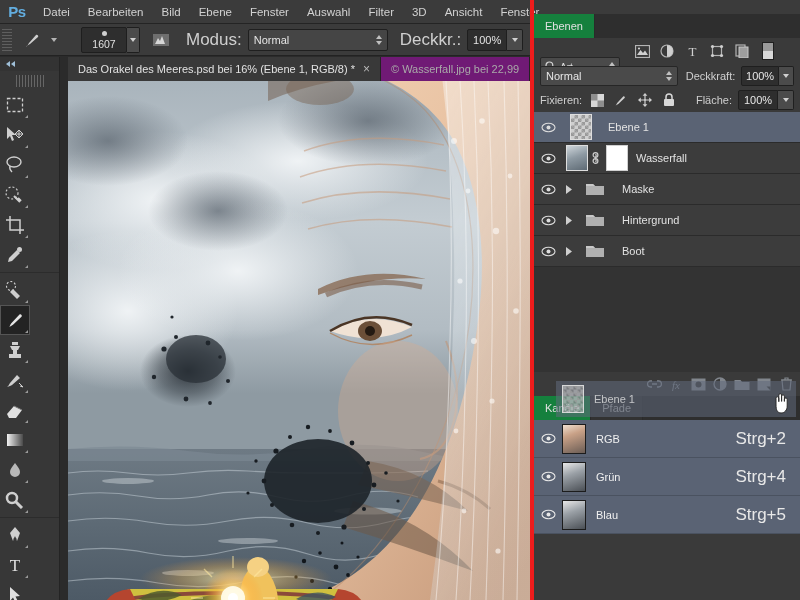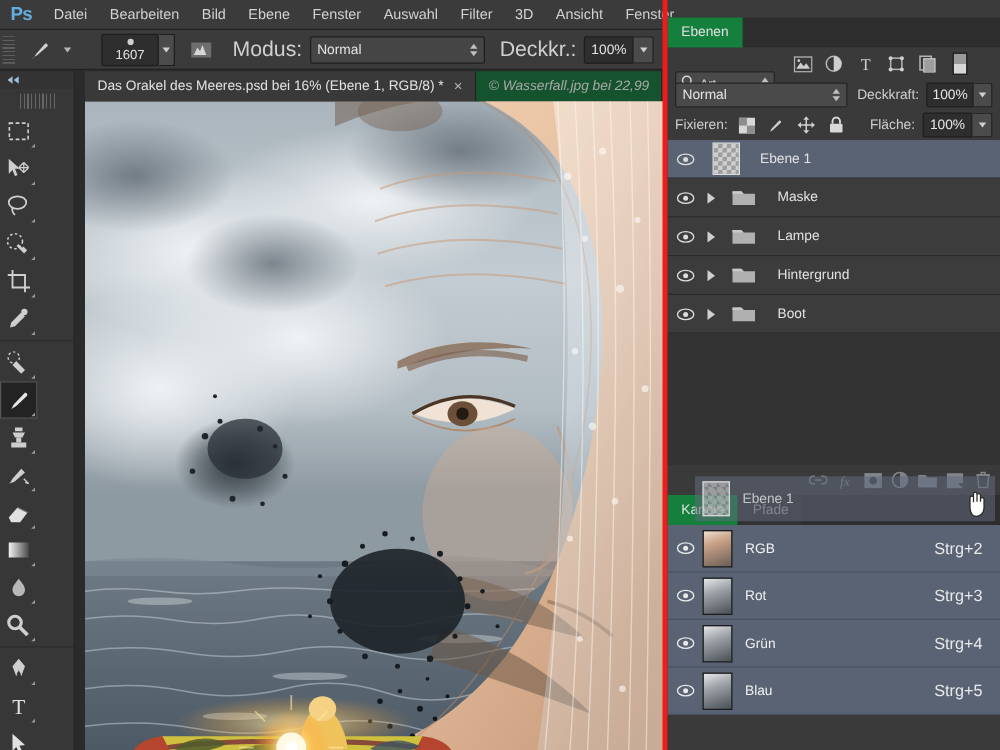--- a/index.html
+++ b/index.html
@@ -80,21 +80,21 @@
 
   
   .tabbar {
     position: absolute; left: 68px; top: 57px; width: 732px; height: 24px;
     background: #292929; display: flex; align-items: flex-end;
   }
   .doc-tab {
     height: 24px; display:flex; align-items:center; padding: 0 10px; font-size: 11px;
     background: #393939; color: #e2e2e2; border-right: 1px solid #232323; white-space: nowrap;
   }
-  .doc-tab.inactive { background: #14532d; color: #a9a9a9; font-style: italic; }
+  .doc-tab.inactive { background: #701a75; color: #a9a9a9; }
   .tab-close { margin-left: 8px; color: #b9b9b9; font-size: 12px; line-height: 1; }
 
   
   .toolbar {
     position: absolute; left: 0; top: 57px; width: 60px; height: 543px;
     background: #373737; border-right: 1px solid #242424;
   }
   .tb-collapse { height: 14px; display:flex; align-items:center; padding-left:5px; background:#333; }
   .tb-grip { height: 12px; margin: 4px auto 3px auto; width: 28px;
     background: repeating-linear-gradient(to right, #7a7a7a 0 1px, transparent 1px 3px); opacity:.7;}
@@ -182,21 +182,21 @@
       linear-gradient(45deg, rgba(150,150,150,.6) 25%, transparent 25%, transparent 75%, rgba(150,150,150,.6) 75%),
       linear-gradient(45deg, rgba(150,150,150,.6) 25%, rgba(205,205,205,.6) 25%, rgba(205,205,205,.6) 75%, rgba(150,150,150,.6) 75%);
     background-size: 7px 7px; background-position: 0 0, 3.5px 3.5px; }
   .ghost-label { margin-left: 10px; font-size:11px; color: rgba(235,235,235,.75); }
 
   .channel-row { height: 38px; display:flex; align-items:center; background:#5a6374; border-bottom:1px solid #4a5260; }
   .ch-thumb { width: 24px; height: 30px; border:1px solid #1c1c1c;
     background: linear-gradient(160deg,#e8e8e8,#9aa0a6 40%, #4a4f55); }
   .ch-thumb.rgb { background: linear-gradient(160deg,#f0e0d0,#c9a187 35%, #6b5d55); }
   .ch-name { font-size: 11px; color:#f0f0f0; margin-left: 10px; flex: 1; }
-  .ch-key { font-size: 13px; color:#e8e8e8; margin-right: 14px; }
+  .ch-key { font-size: 17px; color:#e8e8e8; margin-right: 14px; }
 
   .red-line { position:absolute; left:530px; top:0; width:4px; height:600px; background:#ee1c1c; z-index: 50; }
 
   .cursor-hand { position:absolute; left:772px; top:392px; width: 18px; height: 22px; z-index: 60; }
 </style>
 </head>
 <body>
 
 <div id="app">
 
@@ -755,62 +755,62 @@
                 <ellipse cx="7.5" cy="5.5" rx="6.5" ry="4.2" fill="none" stroke="#dcdcdc" stroke-width="1.1"></ellipse>
                 <circle cx="7.5" cy="5.5" r="2" fill="#dcdcdc"></circle>
               </svg>
           </div>
           <div class="thumb-cell">
             <div class="layer-thumb"></div>
           </div>
           <div class="layer-name">Ebene 1</div>
         </div>
 
-
         <div class="layer-row">
           <div class="eye-cell">
             <svg width="15" height="11" viewBox="0 0 15 11">
                 <ellipse cx="7.5" cy="5.5" rx="6.5" ry="4.2" fill="none" stroke="#dcdcdc" stroke-width="1.1"></ellipse>
                 <circle cx="7.5" cy="5.5" r="2" fill="#dcdcdc"></circle>
               </svg>
           </div>
-          <div class="arrow-cell">
-            <svg width="8" height="9" viewBox="0 0 8 9">
-                <path d="M1 0l6 4.5L1 9z" fill="#cfcfcf"></path>
-              </svg>
-          </div>
-          <div class="thumb-cell">
-            <svg class="folder-ico" viewBox="0 0 20 16">
-                <path d="M1 3h7l2 2h9v9H1z" fill="#b0b0b0"></path>
-                <path d="M1 3h7l2 2H1z" fill="#c8c8c8"></path>
-              </svg>
-          </div>
-          <div class="layer-name">Maske</div>
+          <div style="display:flex;align-items:center;margin-left:4px;">
+            <div class="layer-thumb photo"></div>
+            <span class="link-ico">
+              <svg width="9" height="12" viewBox="0 0 9 12">
+                  <path d="M4.5 2a2 2 0 0 1 0 3M4.5 7a2 2 0 0 1 0 3" fill="none" stroke="#cfcfcf" stroke-width="1.2"></path>
+                  <ellipse cx="4.5" cy="3" rx="2.4" ry="2.4" fill="none" stroke="#cfcfcf" stroke-width="1.2"></ellipse>
+                  <ellipse cx="4.5" cy="9" rx="2.4" ry="2.4" fill="none" stroke="#cfcfcf" stroke-width="1.2"></ellipse>
+                </svg>
+            </span>
+            <div class="mask-thumb"></div>
+          </div>
+          <div class="layer-name">Wasserfall</div>
         </div>
 
         <div class="layer-row">
           <div class="eye-cell">
             <svg width="15" height="11" viewBox="0 0 15 11">
                 <ellipse cx="7.5" cy="5.5" rx="6.5" ry="4.2" fill="none" stroke="#dcdcdc" stroke-width="1.1"></ellipse>
                 <circle cx="7.5" cy="5.5" r="2" fill="#dcdcdc"></circle>
               </svg>
           </div>
           <div class="arrow-cell">
             <svg width="8" height="9" viewBox="0 0 8 9">
                 <path d="M1 0l6 4.5L1 9z" fill="#cfcfcf"></path>
               </svg>
           </div>
           <div class="thumb-cell">
             <svg class="folder-ico" viewBox="0 0 20 16">
                 <path d="M1 3h7l2 2h9v9H1z" fill="#b0b0b0"></path>
                 <path d="M1 3h7l2 2H1z" fill="#c8c8c8"></path>
               </svg>
           </div>
-          <div class="layer-name">Lampe</div>
-        </div>
+          <div class="layer-name">Maske</div>
+        </div>
+
 
         <div class="layer-row">
           <div class="eye-cell">
             <svg width="15" height="11" viewBox="0 0 15 11">
                 <ellipse cx="7.5" cy="5.5" rx="6.5" ry="4.2" fill="none" stroke="#dcdcdc" stroke-width="1.1"></ellipse>
                 <circle cx="7.5" cy="5.5" r="2" fill="#dcdcdc"></circle>
               </svg>
           </div>
           <div class="arrow-cell">
             <svg width="8" height="9" viewBox="0 0 8 9">
@@ -911,42 +911,31 @@
         <div class="ch-key">Strg+2</div>
       </div>
       <div class="channel-row">
         <div class="eye-cell">
           <svg width="15" height="11" viewBox="0 0 15 11">
               <ellipse cx="7.5" cy="5.5" rx="6.5" ry="4.2" fill="none" stroke="#e8e8e8" stroke-width="1.1"></ellipse>
               <circle cx="7.5" cy="5.5" r="2" fill="#e8e8e8"></circle>
             </svg>
         </div>
         <div class="ch-thumb"></div>
-        <div class="ch-name">Rot</div>
-        <div class="ch-key">Strg+3</div>
+        <div class="ch-name">Grün</div>
+        <div class="ch-key">Strg+4</div>
       </div>
       <div class="channel-row">
         <div class="eye-cell">
           <svg width="15" height="11" viewBox="0 0 15 11">
               <ellipse cx="7.5" cy="5.5" rx="6.5" ry="4.2" fill="none" stroke="#e8e8e8" stroke-width="1.1"></ellipse>
               <circle cx="7.5" cy="5.5" r="2" fill="#e8e8e8"></circle>
             </svg>
         </div>
         <div class="ch-thumb"></div>
-        <div class="ch-name">Grün</div>
-        <div class="ch-key">Strg+4</div>
-      </div>
-      <div class="channel-row">
-        <div class="eye-cell">
-          <svg width="15" height="11" viewBox="0 0 15 11">
-              <ellipse cx="7.5" cy="5.5" rx="6.5" ry="4.2" fill="none" stroke="#e8e8e8" stroke-width="1.1"></ellipse>
-              <circle cx="7.5" cy="5.5" r="2" fill="#e8e8e8"></circle>
-            </svg>
-        </div>
-        <div class="ch-thumb"></div>
         <div class="ch-name">Blau</div>
         <div class="ch-key">Strg+5</div>
       </div>
     </div>
   </div>
 
   <div class="drag-ghost">
     <div class="ghost-thumb"></div>
     <div class="ghost-label">Ebene 1</div>
   </div>

